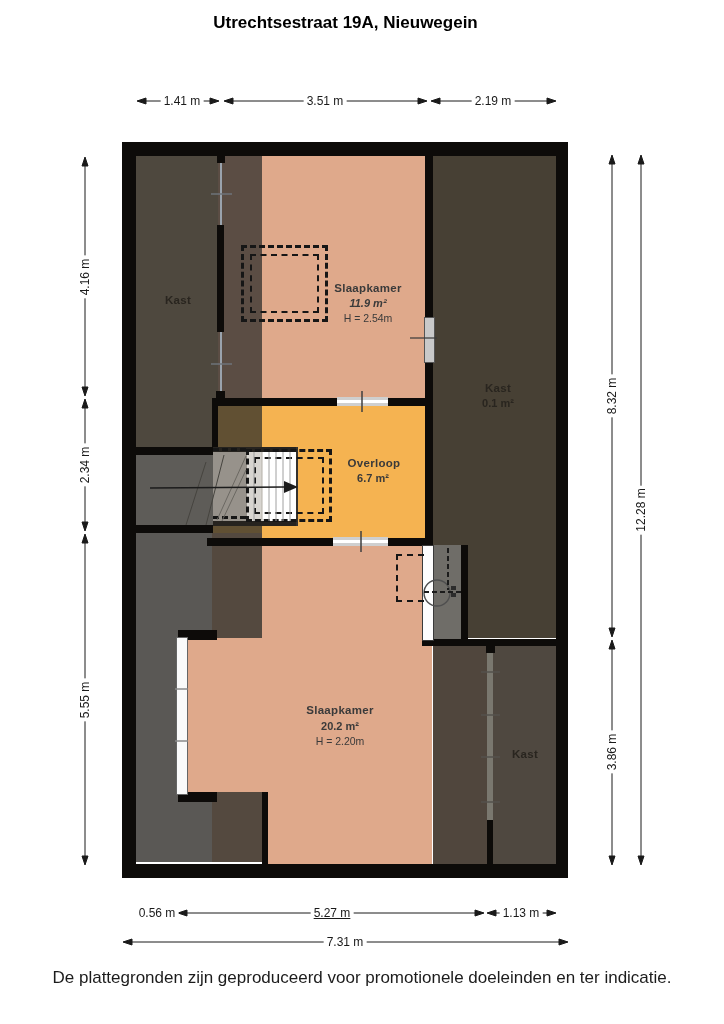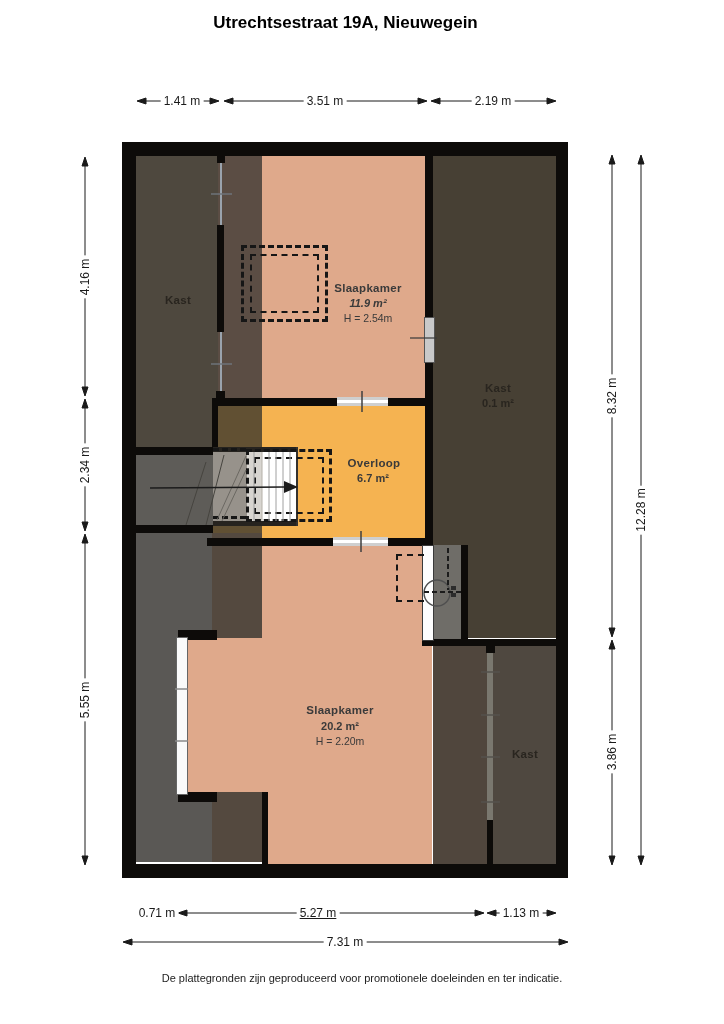--- a/index.html
+++ b/index.html
@@ -17,21 +17,21 @@
   .dim-label.vert{transform:translate(-50%,-50%) rotate(-90deg);}
   .room-label{position:absolute;transform:translate(-50%,-50%);text-align:center;
               color:#3a3a3a;white-space:nowrap;}
   .rl-name{font-size:11.5px;font-weight:600;letter-spacing:.3px;}
   .rl-sub{font-size:11px;font-weight:600;}
   .rl-h{font-size:10.5px;font-weight:400;}
   .dark-label{color:#29251f;}
   #title{position:absolute;left:123px;top:12px;width:445px;text-align:center;
          font-size:17px;font-weight:bold;color:#000;line-height:21px;}
   #footer{position:absolute;left:30px;top:971px;width:664px;text-align:center;
-          font-size:11px;color:#1c1c1c;line-height:14px;}
+          font-size:17px;color:#1c1c1c;line-height:14px;}
   svg{position:absolute;left:0;top:0;pointer-events:none;}
 </style>
 </head>
 <body>
 
 <div id="page">
 
   <div id="title">
     <div>Utrechtsestraat 19A, Nieuwegein</div>
   </div>
@@ -230,22 +230,22 @@
   <span class="dim-label" style="left:493px;top:101px;">2.19 m</span>
 
   <span class="dim-label vert" style="left:85px;top:277px;">4.16 m</span>
   <span class="dim-label vert" style="left:85px;top:465px;">2.34 m</span>
   <span class="dim-label vert" style="left:85px;top:700px;">5.55 m</span>
 
   <span class="dim-label vert" style="left:612px;top:396px;">8.32 m</span>
   <span class="dim-label vert" style="left:612px;top:752px;">3.86 m</span>
   <span class="dim-label vert" style="left:641px;top:510px;">12.28 m</span>
 
-  <span class="dim-label" style="left:157px;top:913px;">0.71 m</span>
-  <span class="dim-label" style="left:318px;top:913px;text-decoration:underline;">5.27 m</span>
+  <span class="dim-label" style="left:157px;top:913px;">0.56 m</span>
+  <span class="dim-label" style="left:332px;top:913px;text-decoration:underline;">5.27 m</span>
   <span class="dim-label" style="left:521px;top:913px;">1.13 m</span>
   <span class="dim-label" style="left:345px;top:942px;">7.31 m</span>
 
   <div id="footer">
     <div>De plattegronden zijn geproduceerd voor promotionele doeleinden en ter indicatie.</div>
   </div>
 
 </div>
 
 </body></html>

